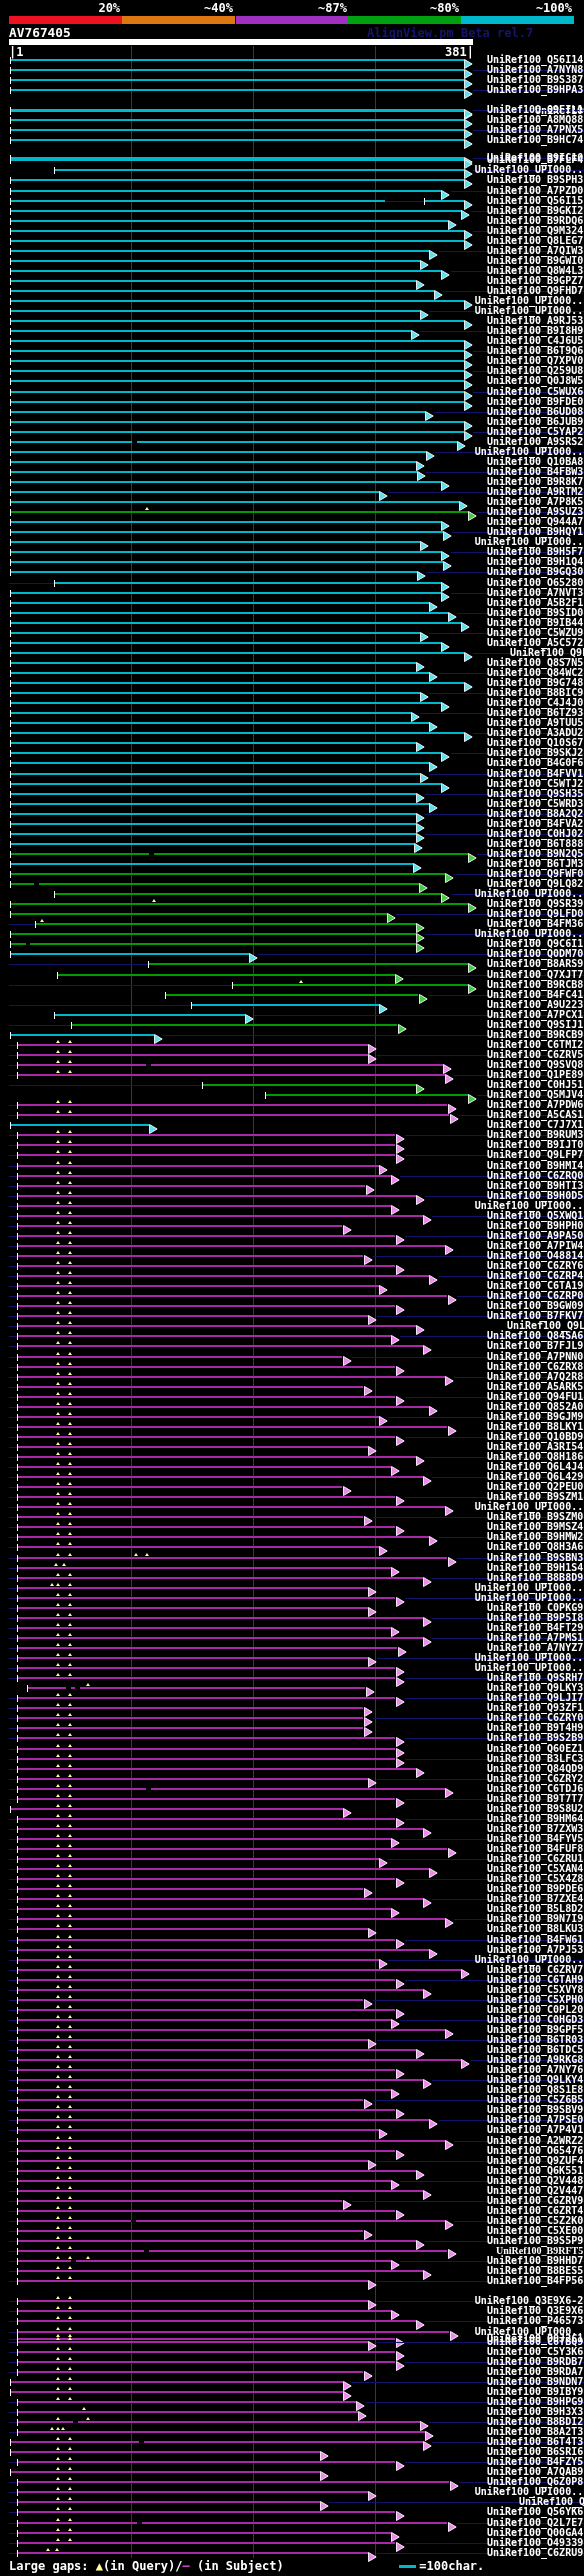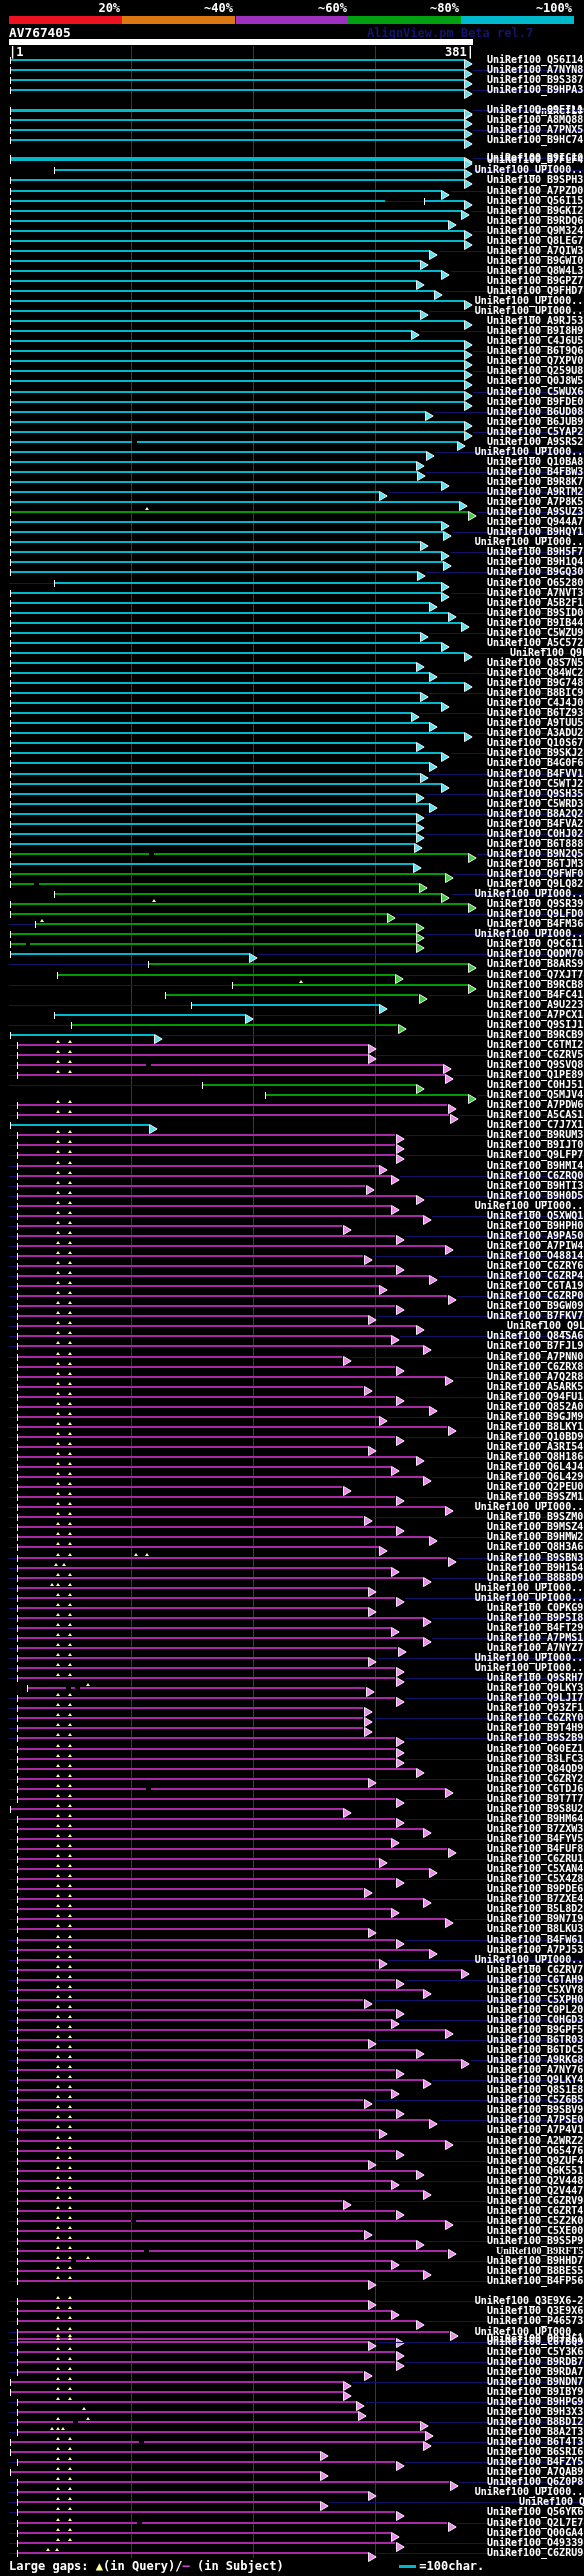--- a/index.html
+++ b/index.html
@@ -31,21 +31,21 @@
 </style>
 </head>
 <body>
 
 <div id="stage">
   <div id="key">
       <div class="keylabel" style="left: 9.1px; width: 111px;">20%</div>
       <div class="keyseg" style="left: 9.1px; width: 113px; background: rgb(238, 17, 34);"></div>
       <div class="keylabel" style="left: 122px; width: 111px;">~40%</div>
       <div class="keyseg" style="left: 122px; width: 113px; background: rgb(221, 119, 17);"></div>
-      <div class="keylabel" style="left: 236px; width: 111px;">~60%</div>
+      <div class="keylabel" style="left: 236px; width: 111px;">~87%</div>
       <div class="keyseg" style="left: 236px; width: 112px; background: rgb(160, 48, 192);"></div>
       <div class="keylabel" style="left: 348px; width: 111px;">~80%</div>
       <div class="keyseg" style="left: 348px; width: 113px; background: rgb(0, 160, 16);"></div>
       <div class="keylabel" style="left: 461px; width: 111px;">~100%</div>
       <div class="keyseg" style="left: 461px; width: 113px; background: rgb(0, 184, 204);"></div>
     </div>
   <div class="acc">AV767405</div>
   <div class="watermark">AlignView.pm Beta rel.7</div>
   <div class="querybar"></div>
   <div class="scale-left">|1</div>

